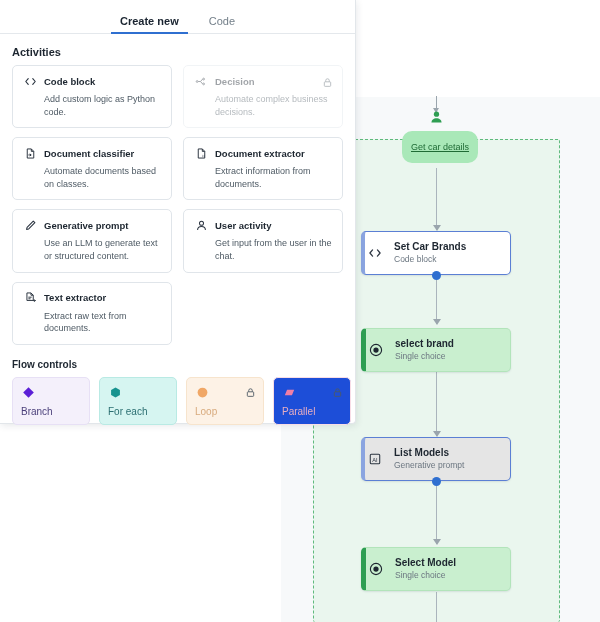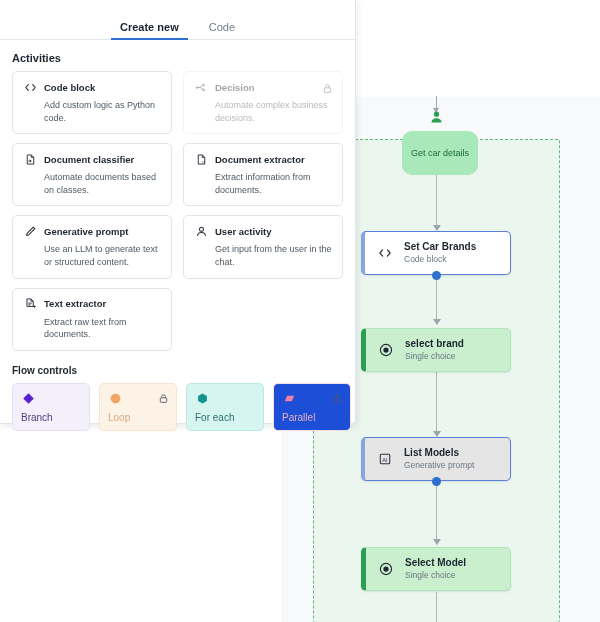--- a/index.html
+++ b/index.html
@@ -30,24 +30,25 @@
     border: 1px dashed #5fba7d;
     border-bottom: none;
     border-radius: 2px;
   }
   .scope-pill {
     position: absolute;
     left: 402px; top: 131px;
     background: #a9e8b8;
     color: #1f6b35;
     font-size: 9px;
-    padding: 17px 9px;
+    padding: 11px 9px;
     border-radius: 10px;
     white-space: nowrap;
     z-index: 5;
+    text-decoration: underline;
   }
   .person-icon {
     position: absolute; left: 429px; top: 110px; z-index: 5;
   }
   .arrow-into-person {
     position: absolute; left: 436px; top: 96px; width: 1px; height: 14px;
     background: #9aa5ad; z-index:4;
   }
   .arrow-into-person::after {
     content:""; position:absolute; left:-3px; top:12px;
@@ -70,21 +71,20 @@
   .conn-dot {
     position: absolute; width: 9px; height: 9px; border-radius: 50%;
     background: #2f6fd0; z-index: 6;
   }
 
   .node {
     position: absolute;
     width: 150px; height: 44px;
     border-radius: 5px;
     display: flex; align-items: center;
-    padding-left: 10px;
     z-index: 3;
     box-shadow: 0 1px 2px rgba(20,40,60,.10);
   }
   .node.code {
     background: #ffffff; border: 1.5px solid #5b7fd4;
     border-left: 4px solid #8aa4e0;
   }
   .node.gen {
     background: #e5e5e5; border: 1.5px solid #5b7fd4;
     border-left: 4px solid #8aa4e0;
@@ -108,21 +108,21 @@
     position: absolute;
     left: 0; top: 0; width: 356px; height: 424px;
     background: #ffffff;
     border-right: 1px solid #e2e6ea;
     border-bottom: 1px solid #e2e6ea;
     box-shadow: 1px 2px 7px rgba(25,40,60,.10);
     z-index: 20;
     border-radius: 0 0 4px 0;
   }
   .tabs {
-    height: 40px;
+    height: 34px;
     display: flex; align-items: flex-end; justify-content: center;
     gap: 30px;
     border-bottom: 1px solid #e4e8ec;
   }
   .tab {
     font-size: 11px; padding-bottom: 6px;
     color: #737f89; cursor: pointer; position: relative;
   }
   .tab.active { color: #1a2430; font-weight: bold; }
   .tab.active::after {
@@ -402,44 +402,44 @@
 
       <div class="flow-card fc-branch">
         <span>
           <svg width="15" height="15" viewBox="0 0 16 16">
               <rect x="4" y="4" width="8" height="8" transform="rotate(45 8 8)" fill="#5b1fd6"></rect>
             </svg>
         </span>
         <span class="flow-label">Branch</span>
       </div>
 
+      <div class="flow-card fc-foreach">
+        <span>
+          <svg width="15" height="15" viewBox="0 0 16 16">
+              <polygon points="8,2.6 12.7,5.3 12.7,10.7 8,13.4 3.3,10.7 3.3,5.3" fill="#17938f"></polygon>
+            </svg>
+        </span>
+        <span class="flow-label">For each</span>
+      </div>
+
       <div class="flow-card fc-loop">
         <span class="flow-lock">
           <svg width="11" height="11" viewBox="0 0 16 16" fill="none" stroke="#4e5a64" stroke-width="1.3">
             <rect x="3.4" y="7" width="9.2" height="6.6" rx="1.1"></rect>
               <path d="M5.4 7V5.2a2.6 2.6 0 015.2 0V7"></path>
           </svg>
         </span>
         <span>
           <svg width="15" height="15" viewBox="0 0 16 16">
               <circle cx="8" cy="8" r="5.2" fill="#f0a766"></circle>
             </svg>
         </span>
         <span class="flow-label">Loop</span>
       </div>
 
-      <div class="flow-card fc-foreach">
-        <span>
-          <svg width="15" height="15" viewBox="0 0 16 16">
-              <polygon points="8,2.6 12.7,5.3 12.7,10.7 8,13.4 3.3,10.7 3.3,5.3" fill="#17938f"></polygon>
-            </svg>
-        </span>
-        <span class="flow-label">For each</span>
-      </div>
-
       <div class="flow-card fc-parallel">
         <span class="flow-lock">
           <svg width="11" height="11" viewBox="0 0 16 16" fill="none" stroke="#4e5a64" stroke-width="1.3">
             <rect x="3.4" y="7" width="9.2" height="6.6" rx="1.1"></rect>
               <path d="M5.4 7V5.2a2.6 2.6 0 015.2 0V7"></path>
           </svg>
         </span>
         <span>
           <svg width="15" height="15" viewBox="0 0 16 16">
               <polygon points="5.4,5 13,5 10.6,11 3,11" fill="#ef7fa6"></polygon>

